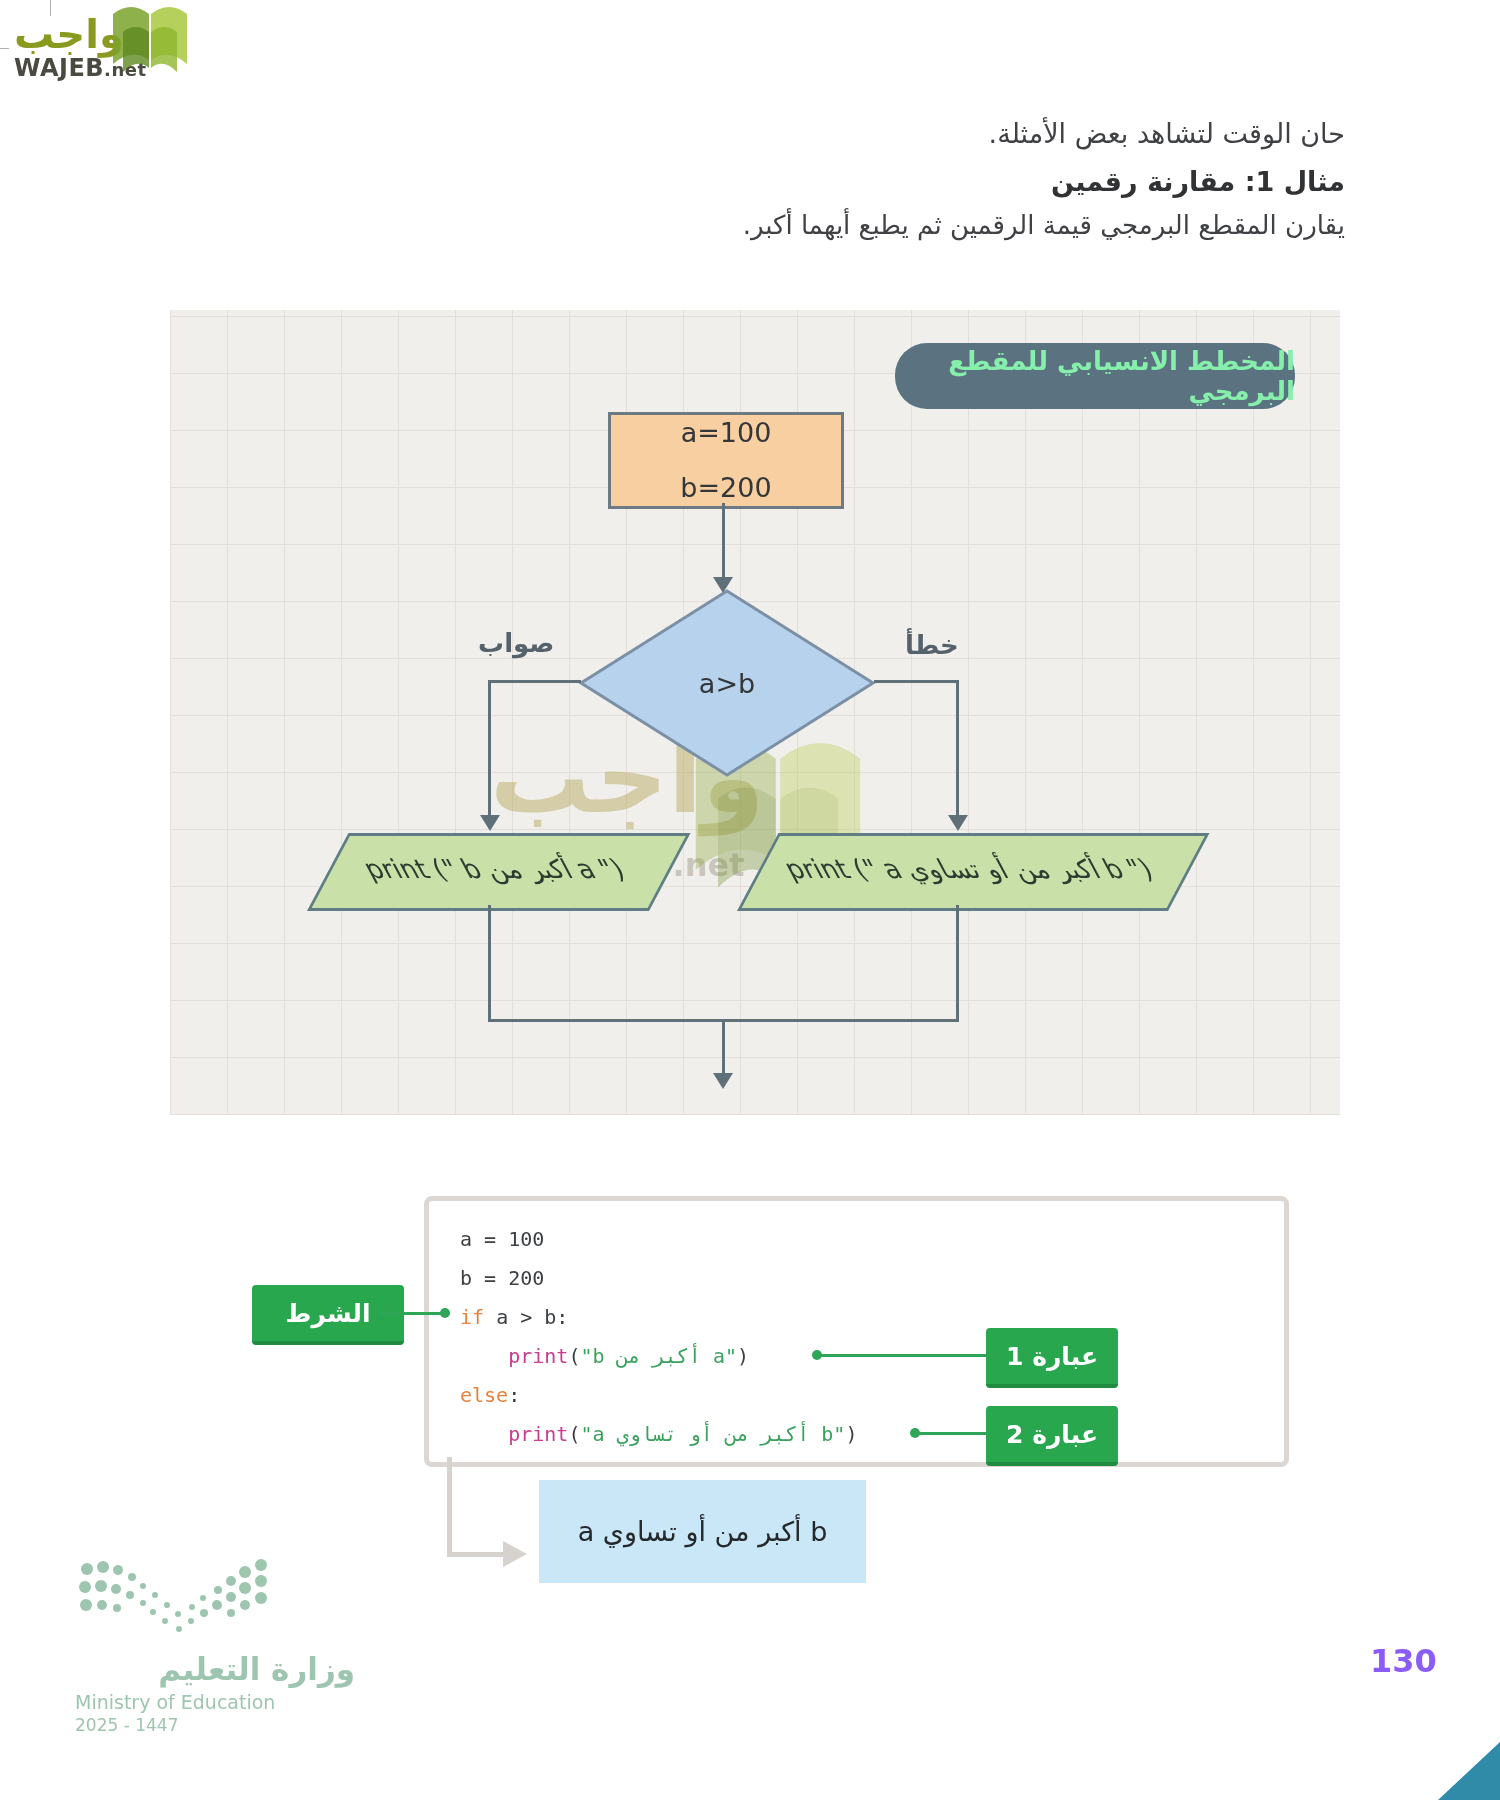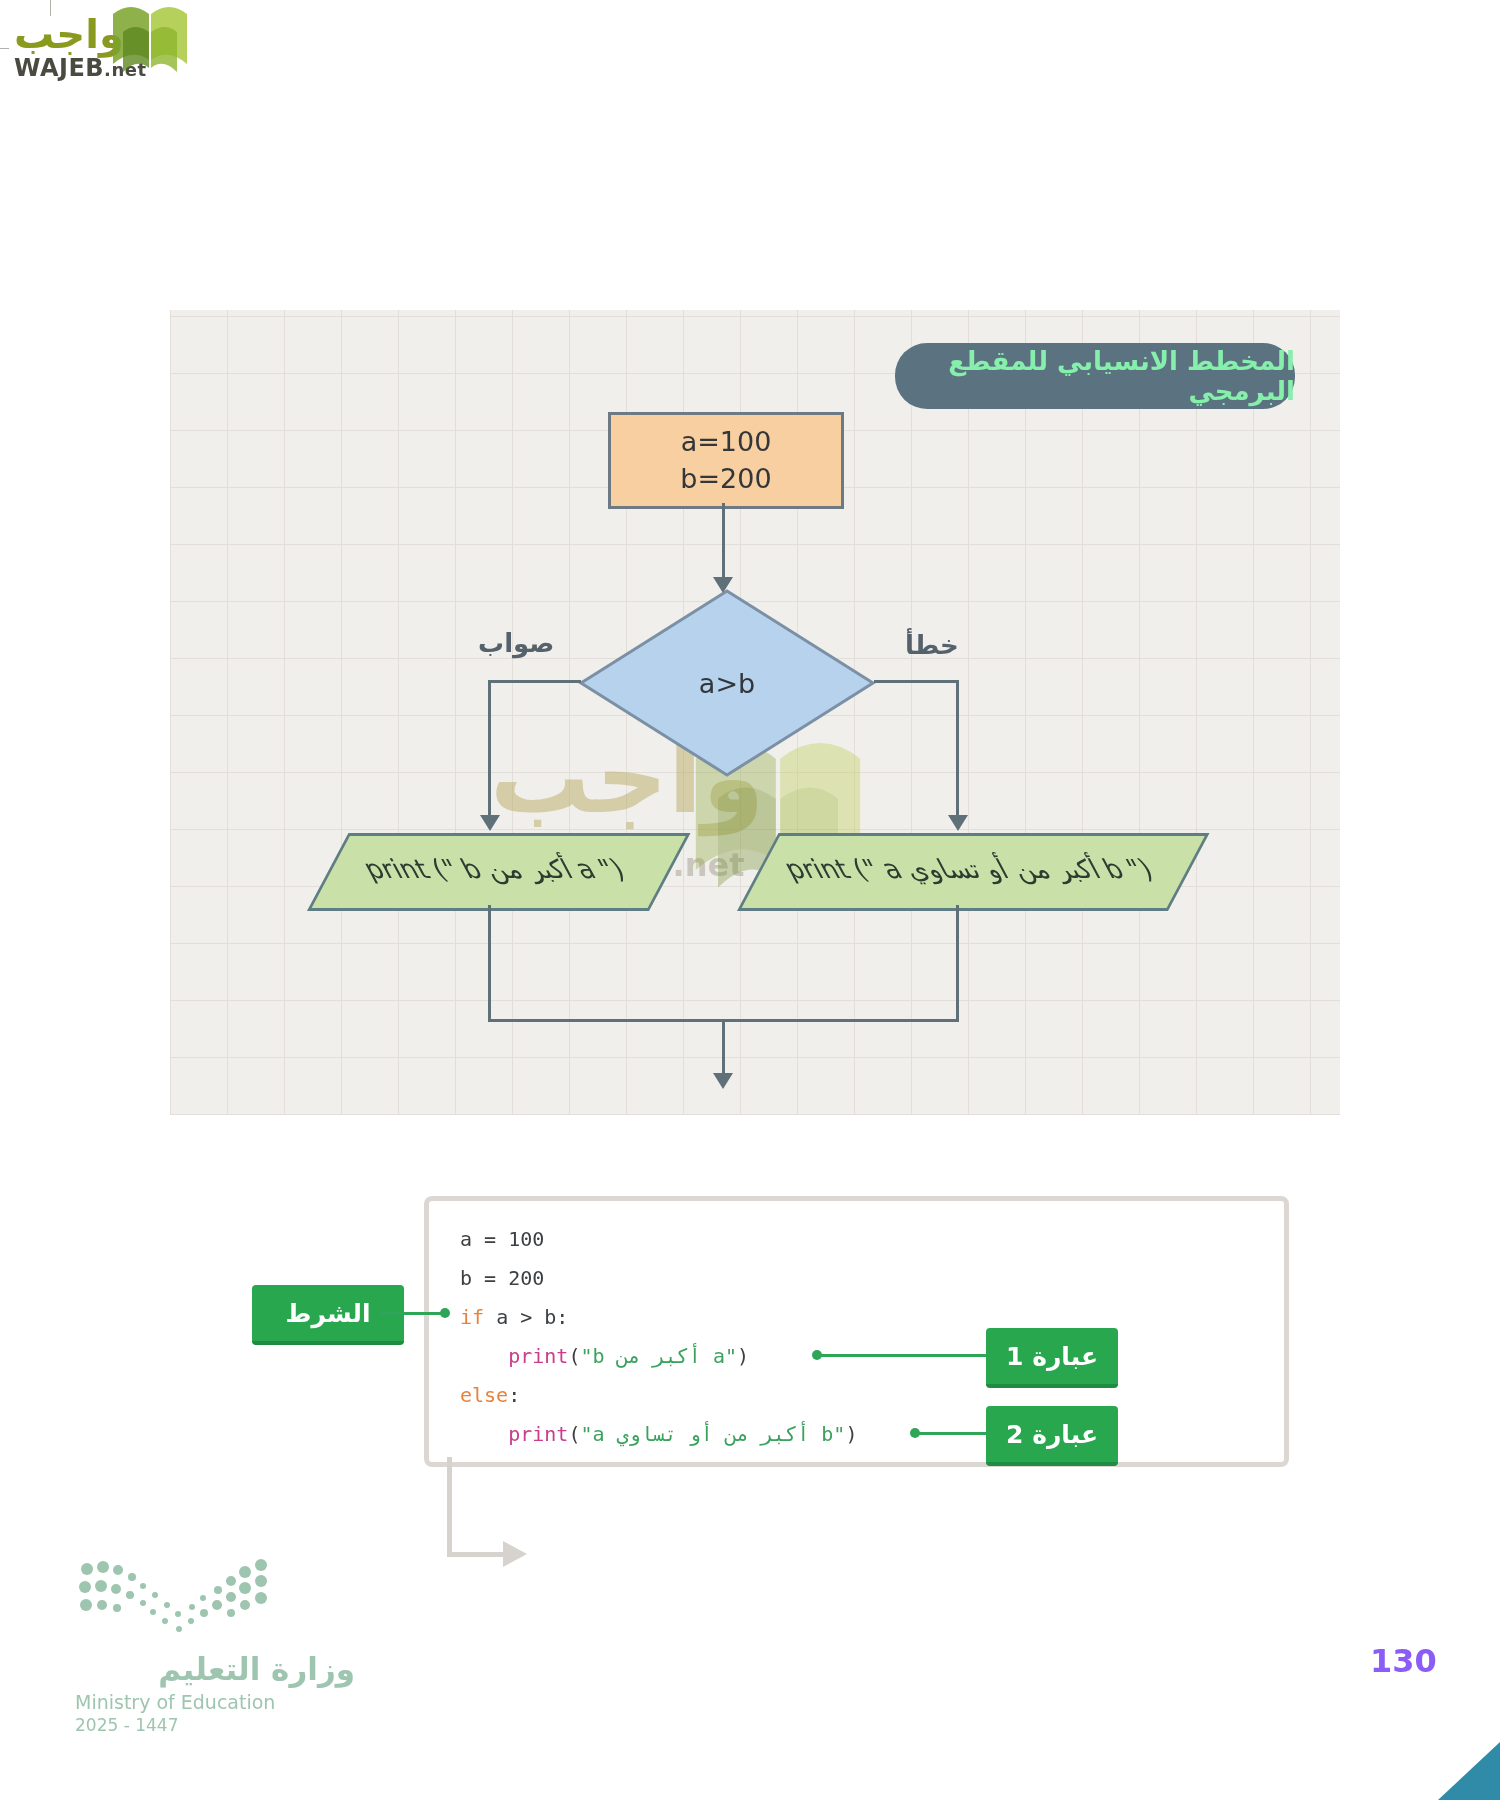--- a/index.html
+++ b/index.html
@@ -76,37 +76,42 @@
     <div class="wajeb-ar">واجب</div>
     <div class="wajeb-en"><span>WAJEB</span><span class="tld">.net</span></div>
   </div>
   <svg class="abs" style="left:105px;top:2px;" width="90" height="72" viewBox="0 0 90 72">
     <path d="M8 62 Q27 46 44 58 L44 12 Q26 -2 8 12 Z" fill="#7ba32c" opacity="0.85"></path>
     <path d="M82 62 Q63 46 46 58 L46 12 Q64 -2 82 12 Z" fill="#a9c93e" opacity="0.85"></path>
     <path d="M18 70 Q32 56 44 66 L44 30 Q30 20 18 30 Z" fill="#5d8a1f" opacity="0.8"></path>
     <path d="M72 70 Q58 56 46 66 L46 30 Q60 20 72 30 Z" fill="#8fb72e" opacity="0.8"></path>
   </svg>
 
+  <div class="abs intro" style="right:155px;top:118px;width:700px;">
+    <div class="l1">حان الوقت لتشاهد بعض الأمثلة.</div>
+    <div class="l2">مثال 1: مقارنة رقمين</div>
+    <div class="l3">يقارن المقطع البرمجي قيمة الرقمين ثم يطبع أيهما أكبر.</div>
+  </div>
 
   <div class="abs gridpanel" style="left:170px;top:310px;width:1170px;height:805px;"></div>
 
   <div class="abs wm" style="left:490px;top:728px;width:420px;">
     <div class="wm-ar abs" style="left:0;top:0;">واجب</div>
     <div class="wm-en abs" style="left:0;top:102px;"><span>WAJEB</span><span class="tld">.net</span></div>
   </div>
   <svg class="abs wm" style="left:678px;top:732px;" width="200" height="160" viewBox="0 0 90 72">
     <path d="M8 62 Q27 46 44 58 L44 12 Q26 -2 8 12 Z" fill="#8ba73c" opacity="0.8"></path>
     <path d="M82 62 Q63 46 46 58 L46 12 Q64 -2 82 12 Z" fill="#b9c94e" opacity="0.8"></path>
     <path d="M18 70 Q32 56 44 66 L44 30 Q30 20 18 30 Z" fill="#6e8c28" opacity="0.75"></path>
     <path d="M72 70 Q58 56 46 66 L46 30 Q60 20 72 30 Z" fill="#9cb83a" opacity="0.75"></path>
   </svg>
 
   <div class="abs badge" style="left:895px;top:343px;width:400px;height:66px;">المخطط الانسيابي للمقطع البرمجي</div>
 
-  <div class="abs startbox" style="left:608px;top:412px;width:230px;height:91px;">
+  <div class="abs startbox" style="left:608px;top:412px;width:230px;height:91px;justify-content:space-between;">
     <div>a=100</div>
     <div>b=200</div>
   </div>
 
   <div class="abs fline" style="left:722px;top:503px;width:3px;height:76px;"></div>
   <div class="abs arrow-down" style="left:713px;top:577px;"></div>
 
   <svg class="abs" style="left:577px;top:587px;" width="300" height="192" viewBox="0 0 300 192">
     <polygon points="150,4 296,96 150,188 4,96" fill="#b7d2ec" stroke="#7b90a4" stroke-width="3"></polygon>
   </svg>
@@ -166,20 +171,21 @@
   <div class="abs gdot" style="left:812px;top:1350px;"></div>
 
   <div class="abs glabel" style="left:986px;top:1406px;width:132px;height:56px;">عبارة 2</div>
   <div class="abs gline" style="left:918px;top:1432px;width:68px;"></div>
   <div class="abs gdot" style="left:910px;top:1428px;"></div>
 
   <div class="abs elbow" style="left:447px;top:1457px;width:5px;height:100px;"></div>
   <div class="abs elbow" style="left:447px;top:1552px;width:56px;height:5px;"></div>
   <div class="abs arrow-right-gray" style="left:503px;top:1541px;"></div>
 
+  <div class="abs outbox" style="left:539px;top:1480px;width:327px;height:103px;">b أكبر من أو تساوي a</div>
 
   <div class="abs moe" style="left:75px;top:1555px;width:280px;">
     <svg width="200" height="92" viewBox="0 0 200 92">
       <g fill="#9ec5af">
         <circle cx="12" cy="14" r="6"></circle>
           <circle cx="28" cy="12" r="6"></circle>
           <circle cx="43" cy="15" r="5"></circle>
           <circle cx="57" cy="22" r="4"></circle>
         <circle cx="10" cy="32" r="6"></circle>
           <circle cx="26" cy="31" r="6"></circle>

